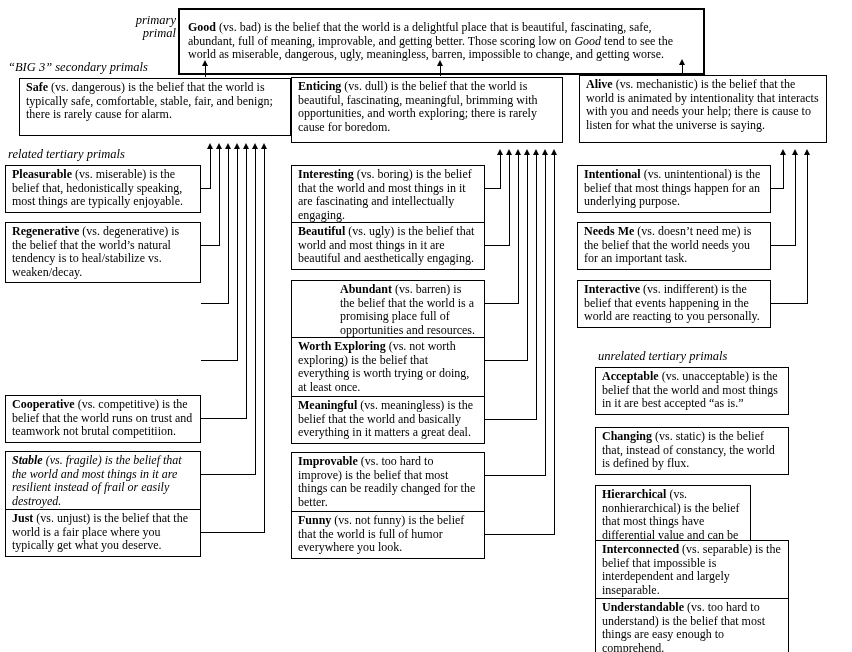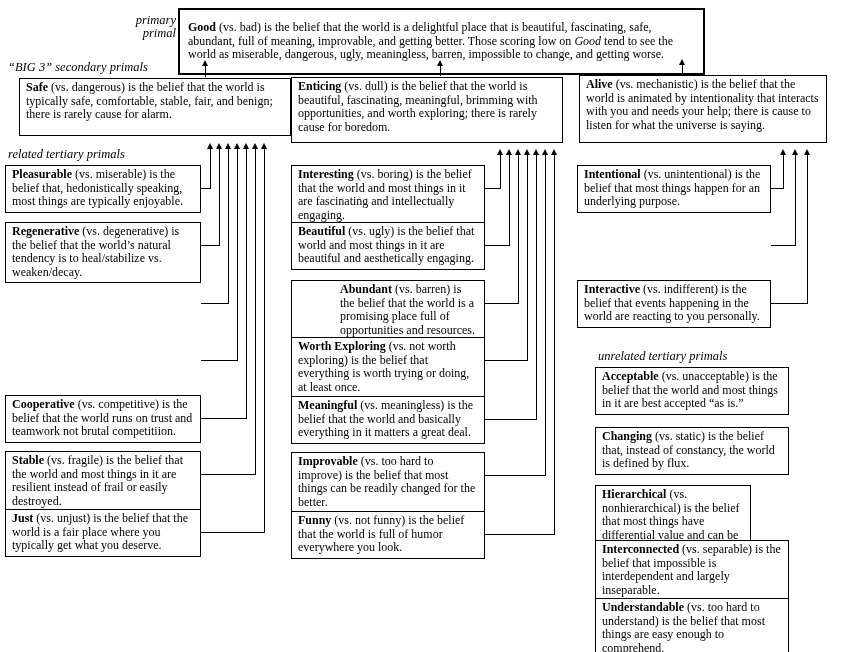--- a/index.html
+++ b/index.html
@@ -38,32 +38,33 @@
   <div class="box" style="left:291px;top:77px;width:272px;height:66px;">
     <b>Enticing</b><span> (vs. dull) is the belief that the world is beautiful, fascinating, meaningful, brimming with opportunities, and worth exploring; there is rarely cause for boredom.</span>
   </div>
   <div class="box" style="left:579px;top:75px;width:248px;height:68px;">
     <b>Alive</b><span> (vs. mechanistic) is the belief that the world is animated by intentionality that interacts with you and needs your help; there is cause to listen for what the universe is saying.</span>
   </div>
 
   <div class="box" style="left:5px;top:165px;width:196px;"><b>Pleasurable</b><span> (vs. miserable) is the belief that, hedonistically speaking, most things are typically enjoyable.</span></div>
   <div class="box" style="left:5px;top:222px;width:196px;"><b>Regenerative</b><span> (vs. degenerative) is the belief that the world’s natural tendency is to heal/stabilize vs. weaken/decay.</span></div>
   <div class="box" style="left:5px;top:395px;width:196px;"><b>Cooperative</b><span> (vs. competitive) is the belief that the world runs on trust and teamwork not brutal competitiion.</span></div>
-  <div class="box" style="left:5px;top:451px;width:196px;"><b>Stable</b><span> (vs. fragile) is the belief that the world and most things in it are resilient instead of frail or easily destroyed.</span></div>
+  <div class="box" style="left:5px;top:451px;width:196px;font-style:italic;"><b>Stable</b><span> (vs. fragile) is the belief that the world and most things in it are resilient instead of frail or easily destroyed.</span></div>
   <div class="box" style="left:5px;top:509px;width:196px;"><b>Just</b><span> (vs. unjust) is the belief that the world is a fair place where you typically get what you deserve.</span></div>
 
   <div class="box" style="left:291px;top:165px;width:194px;"><b>Interesting</b><span> (vs. boring) is the belief that the world and most things in it are fascinating and intellectually engaging.</span></div>
   <div class="box" style="left:291px;top:222px;width:194px;"><b>Beautiful</b><span> (vs. ugly) is the belief that world and most things in it are beautiful and aesthetically engaging.</span></div>
   <div class="box" style="left:291px;top:280px;width:194px;padding-left:48px;"><b>Abundant</b><span> (vs. barren) is the belief that the world is a promising place full of opportunities and resources.</span></div>
   <div class="box" style="left:291px;top:337px;width:194px;"><b>Worth Exploring</b><span> (vs. not worth exploring) is the belief that everything is worth trying or doing, at least once.</span></div>
   <div class="box" style="left:291px;top:396px;width:194px;"><b>Meaningful</b><span> (vs. meaningless) is the belief that the world and basically everything in it matters a great deal.</span></div>
   <div class="box" style="left:291px;top:452px;width:194px;"><b>Improvable</b><span> (vs. too hard to improve) is the belief that most things can be readily changed for the better.</span></div>
   <div class="box" style="left:291px;top:511px;width:194px;"><b>Funny</b><span> (vs. not funny) is the belief that the world is full of humor everywhere you look.</span></div>
 
   <div class="box" style="left:577px;top:165px;width:194px;"><b>Intentional</b><span> (vs. unintentional) is the belief that most things happen for an underlying purpose.</span></div>
+  <div class="box" style="left:577px;top:222px;width:194px;"><b>Needs Me</b><span> (vs. doesn’t need me) is the belief that the world needs you for an important task.</span></div>
   <div class="box" style="left:577px;top:280px;width:194px;"><b>Interactive</b><span> (vs. indifferent) is the belief that events happening in the world are reacting to you personally.</span></div>
 
   <div class="box" style="left:595px;top:367px;width:194px;"><b>Acceptable</b><span> (vs. unacceptable) is the belief that the world and most things in it are best accepted “as is.”</span></div>
   <div class="box" style="left:595px;top:427px;width:194px;"><b>Changing</b><span> (vs. static) is the belief that, instead of constancy, the world is defined by flux.</span></div>
   <div class="box" style="left:595px;top:485px;width:156px;"><b>Hierarchical</b><span> (vs. nonhierarchical) is the belief that most things have differential value and can be ranked.</span></div>
   <div class="box" style="left:595px;top:540px;width:194px;"><b>Interconnected</b><span> (vs. separable) is the belief that impossible is interdependent and largely inseparable.</span></div>
   <div class="box" style="left:595px;top:598px;width:194px;"><b>Understandable</b><span> (vs. too hard to understand) is the belief that most things are easy enough to comprehend.</span></div>
 
   <div id="connector-layer">
       <div class="cline" style="left: 205px; top: 65px; width: 1px; height: 12px;"></div>

